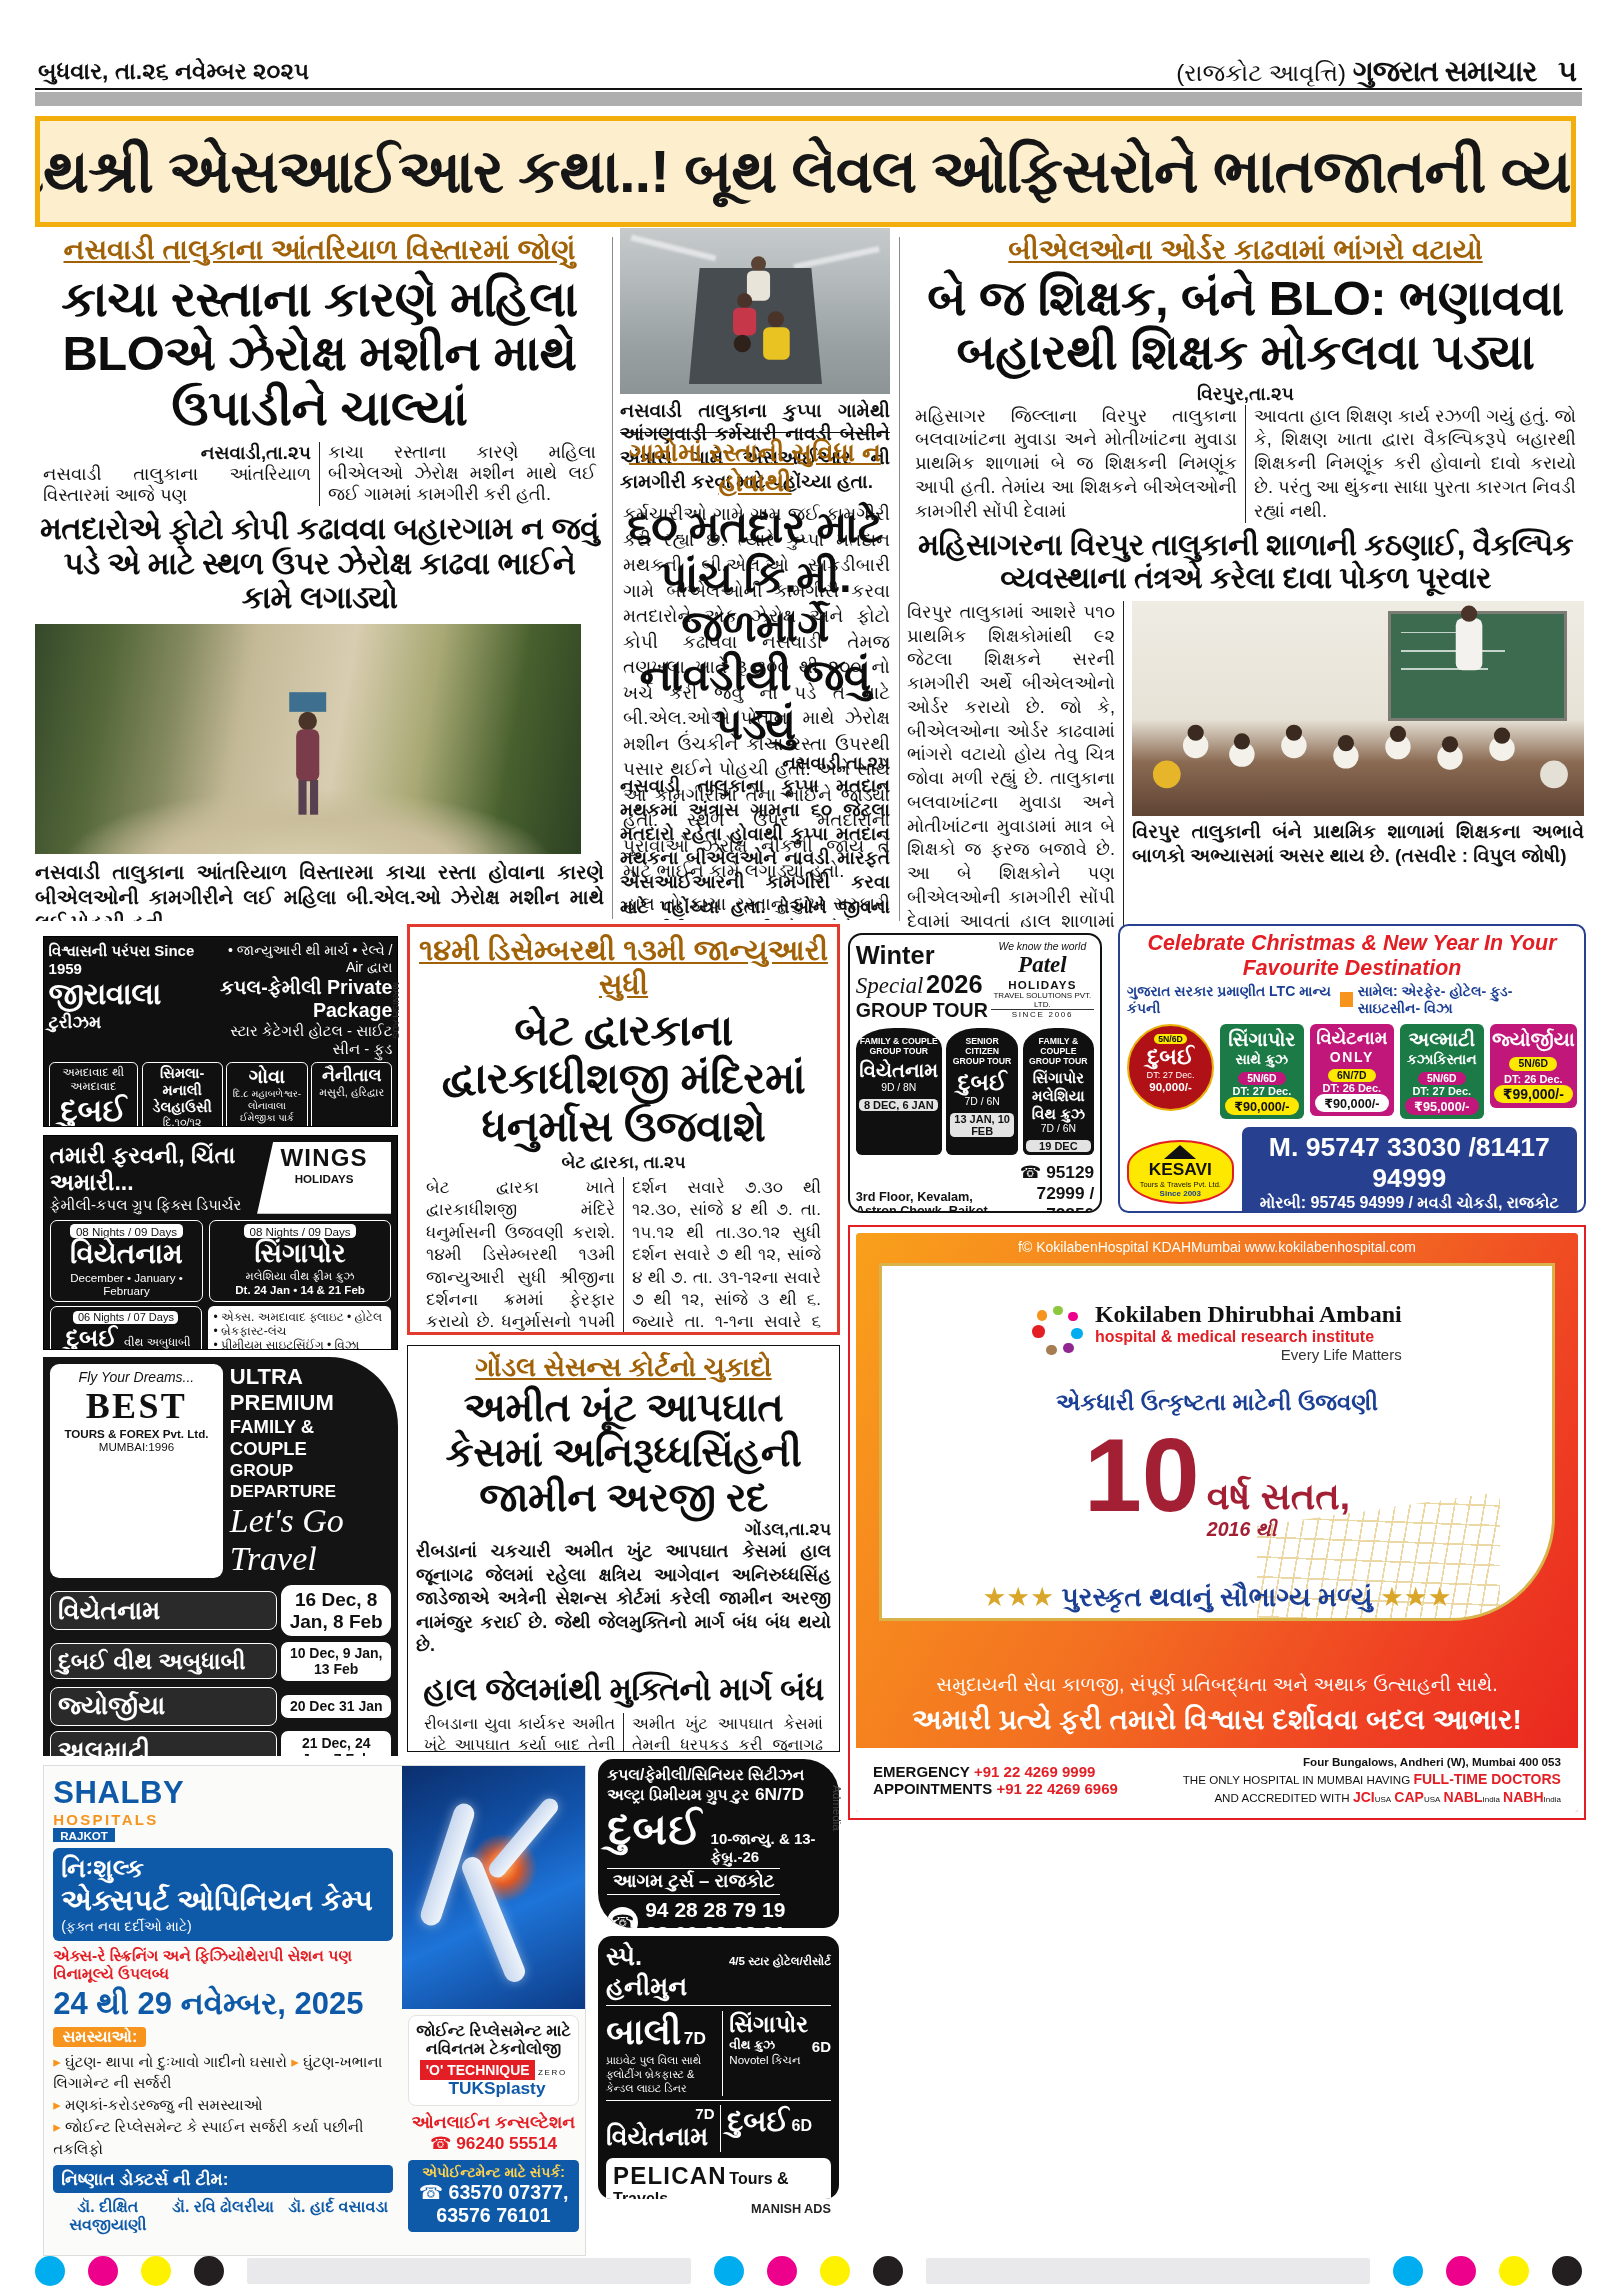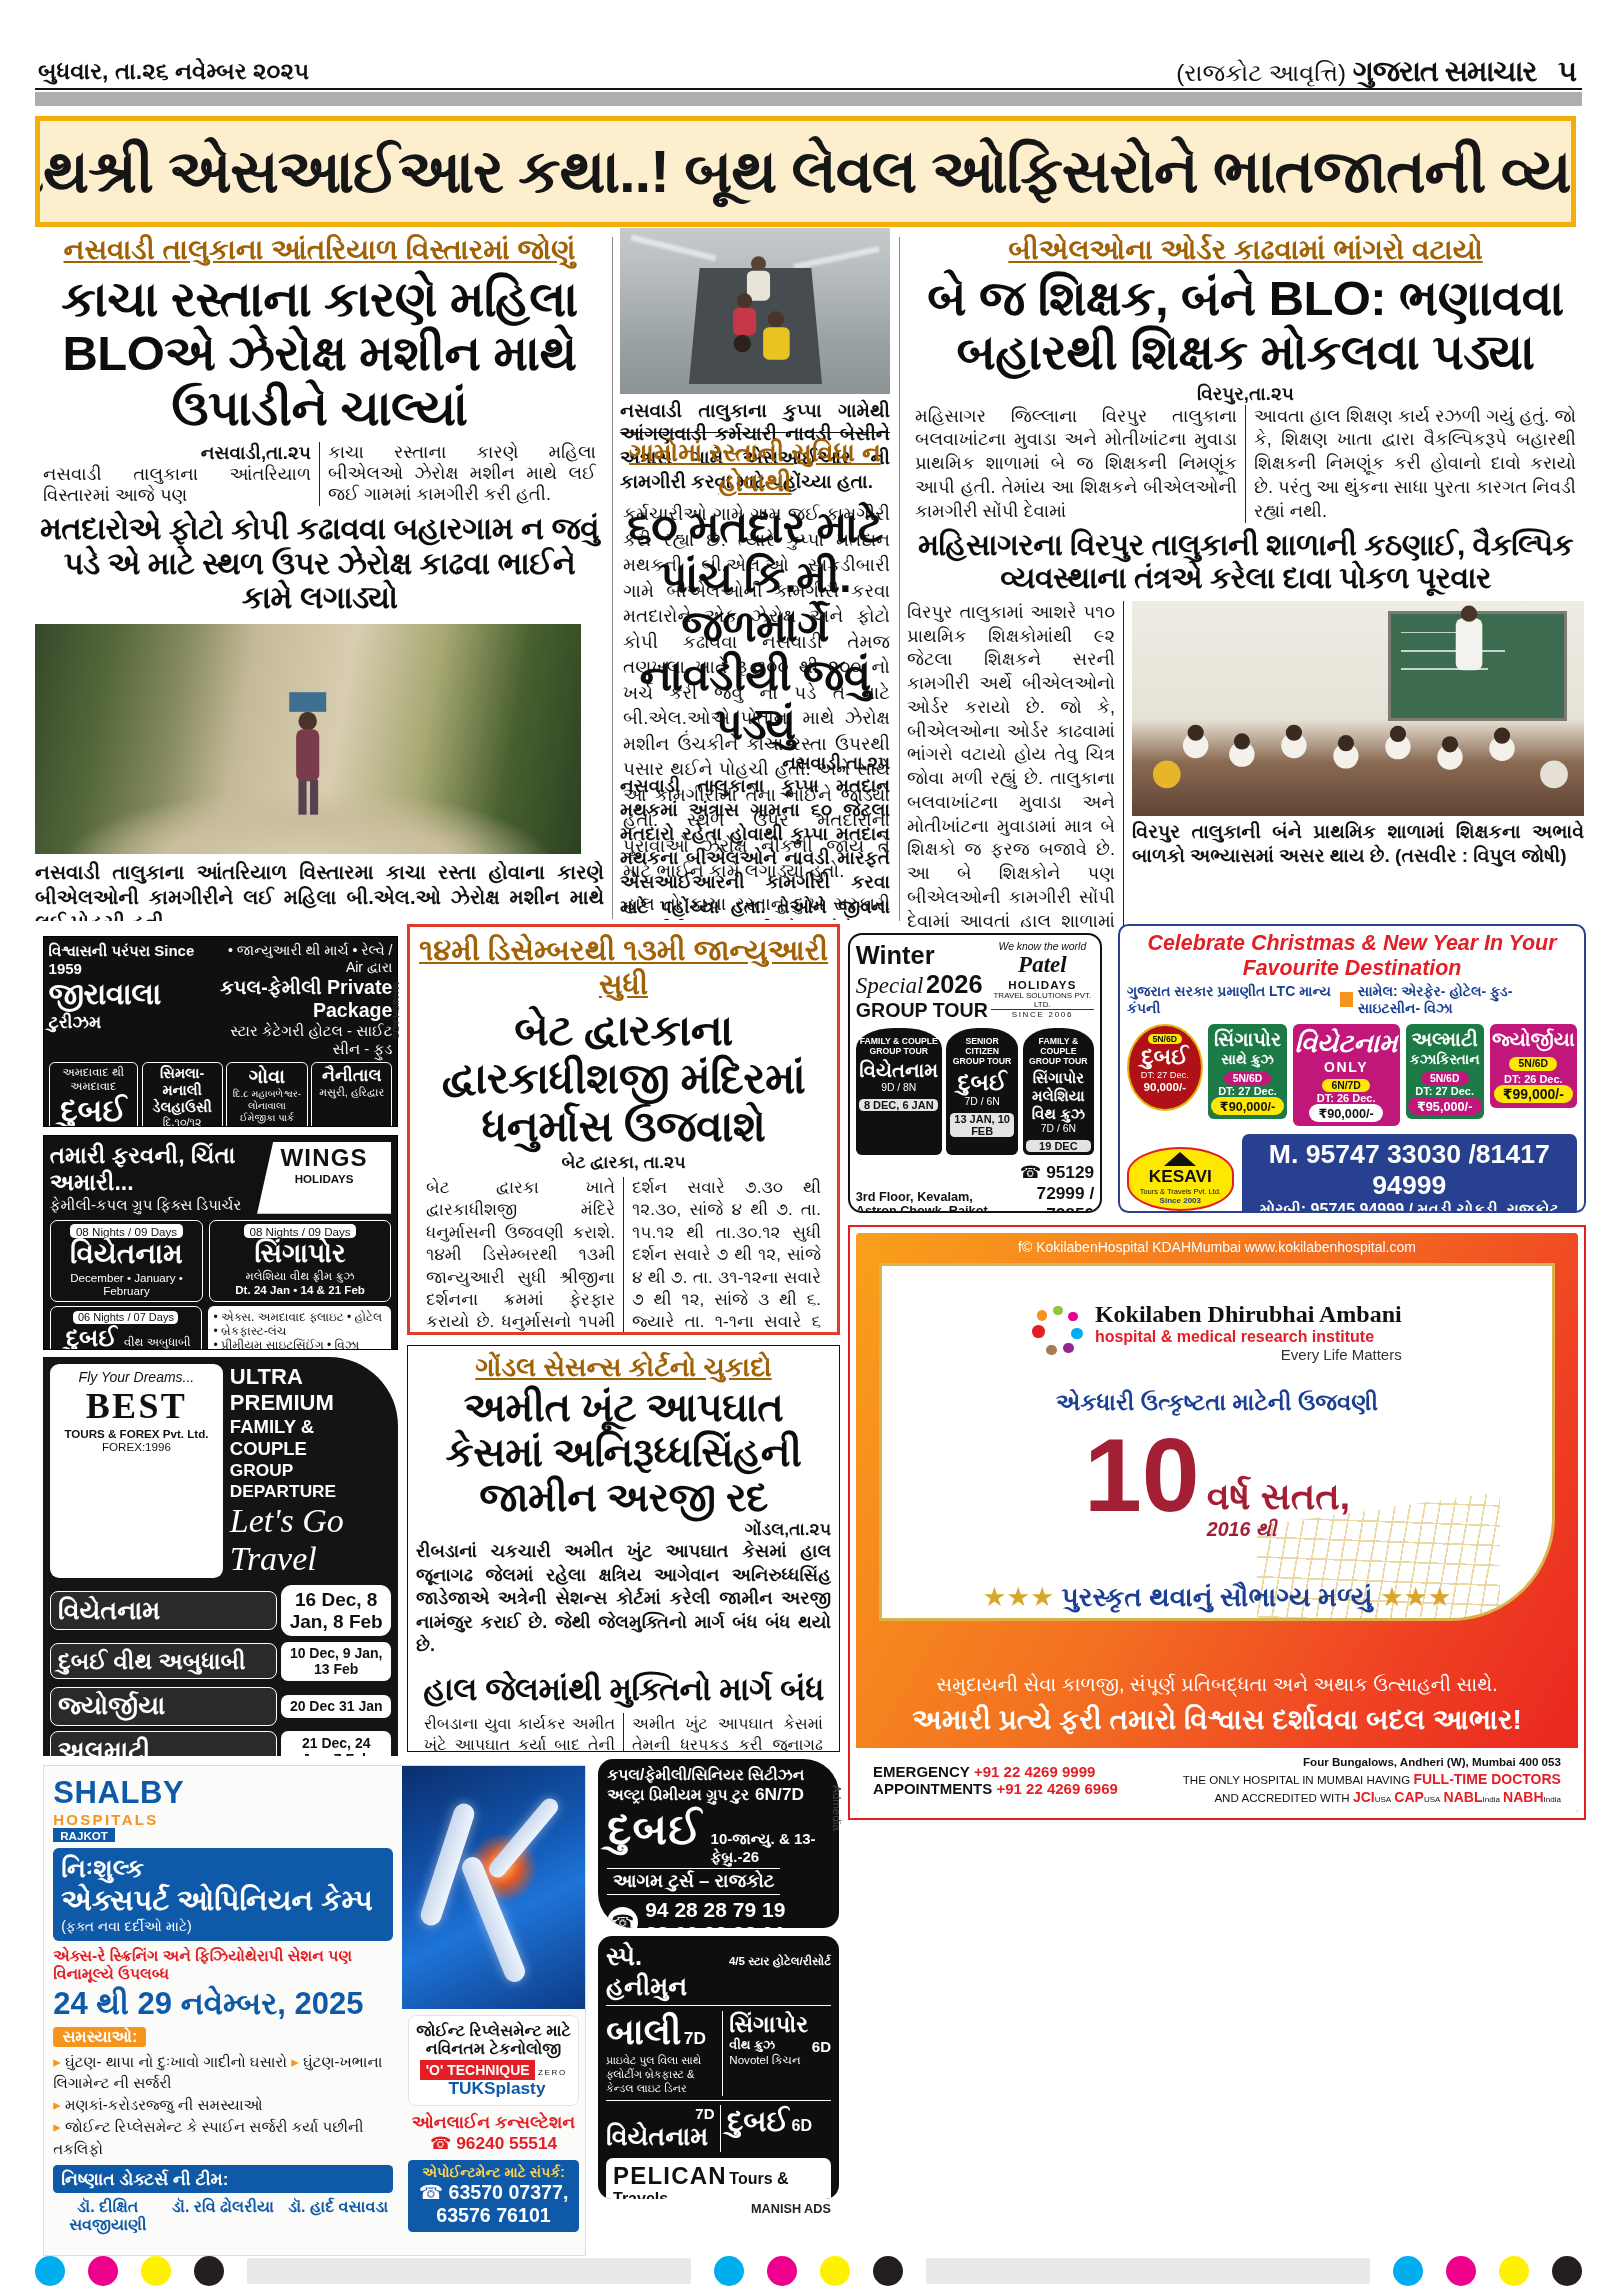--- a/index.html
+++ b/index.html
@@ -240,21 +240,21 @@
       </div>
     </div>
   </div>
 
   <div class="abs hide-over" style="left:43px;top:1357px;width:355px;height:399px;background:#141414;color:#fff;border-radius:0 69px 0 0;padding:7px;box-sizing:border-box;">
     <div style="display:flex;gap:7px;">
       <div style="background:#fff;color:#111;border-radius:9.2px;padding:4.6px 8px;text-align:center;width:46%;">
         <div style="font-style:italic;font-size:14px;">Fly Your Dreams...</div>
         <div class="b" style="font-size:36px;letter-spacing:2.3px;font-family:'Liberation Serif','DejaVu Serif',serif;">BEST</div>
         <div class="b" style="font-size:11.6px;">TOURS &amp; FOREX Pvt. Ltd.</div>
-        <div style="font-size:11.6px;">FOREX:1996</div>
+        <div style="font-size:11.6px;">MUMBAI:1996</div>
       </div>
       <div style="flex:1;">
         <div class="b" style="font-size:22px;">ULTRA PREMIUM</div>
         <div class="b" style="font-size:18.5px;">FAMILY &amp; COUPLE</div>
         <div class="b" style="font-size:17.3px;">GROUP DEPARTURE</div>
         <div style="font-size:34px;font-style:italic;font-family:'Liberation Serif','DejaVu Serif',serif;">Let's Go Travel</div>
       </div>
     </div>
     <div style="margin-top:7px;display:flex;flex-direction:column;gap:5.8px;">
       <div style="display:flex;gap:4.6px;align-items:center;">
@@ -364,21 +364,21 @@
         <div class="b" style="font-size:11.6px;">90,000/-</div>
       </div>
       <div style="flex:1;background:#1c7a46;color:#fff;border-radius:5.8px;text-align:center;padding:4.6px 2.3px;">
         <div class="b" style="font-size:19.6px;">સિંગાપોર</div>
         <div class="b" style="font-size:14px;">સાથે ક્રુઝ</div>
         <div class="b pill" style="font-size:10.4px;background:#c1177b;color:#fff;margin-top:3.5px;">5N/6D</div>
         <div class="b" style="font-size:11px;">DT: 27 Dec.</div>
         <div class="b pill" style="font-size:12.7px;background:#ffe800;color:#111;">₹90,000/-</div>
       </div>
       <div style="flex:1;background:#c1177b;color:#fff;border-radius:5.8px;text-align:center;padding:4.6px 2.3px;">
-        <div class="b" style="font-size:26px;font-style:italic;">વિયેટનામ</div>
+        <div class="b" style="font-size:18px;">વિયેટનામ</div>
         <div class="b" style="font-size:14px;letter-spacing:1.7px;">ONLY</div>
         <div class="b pill" style="font-size:10.4px;background:#ffe800;color:#111;margin-top:3.5px;">6N/7D</div>
         <div class="b" style="font-size:11px;">DT: 26 Dec.</div>
         <div class="b pill" style="font-size:12.7px;background:#fff;color:#111;">₹90,000/-</div>
       </div>
       <div style="flex:1;background:#1c7a46;color:#fff;border-radius:5.8px;text-align:center;padding:4.6px 2.3px;">
         <div class="b" style="font-size:19.6px;">અલ્માટી</div>
         <div class="b" style="font-size:14px;">કઝાકિસ્તાન</div>
         <div class="b pill" style="font-size:10.4px;background:#c1177b;color:#fff;margin-top:3.5px;">5N/6D</div>
         <div class="b" style="font-size:11px;">DT: 27 Dec.</div>

